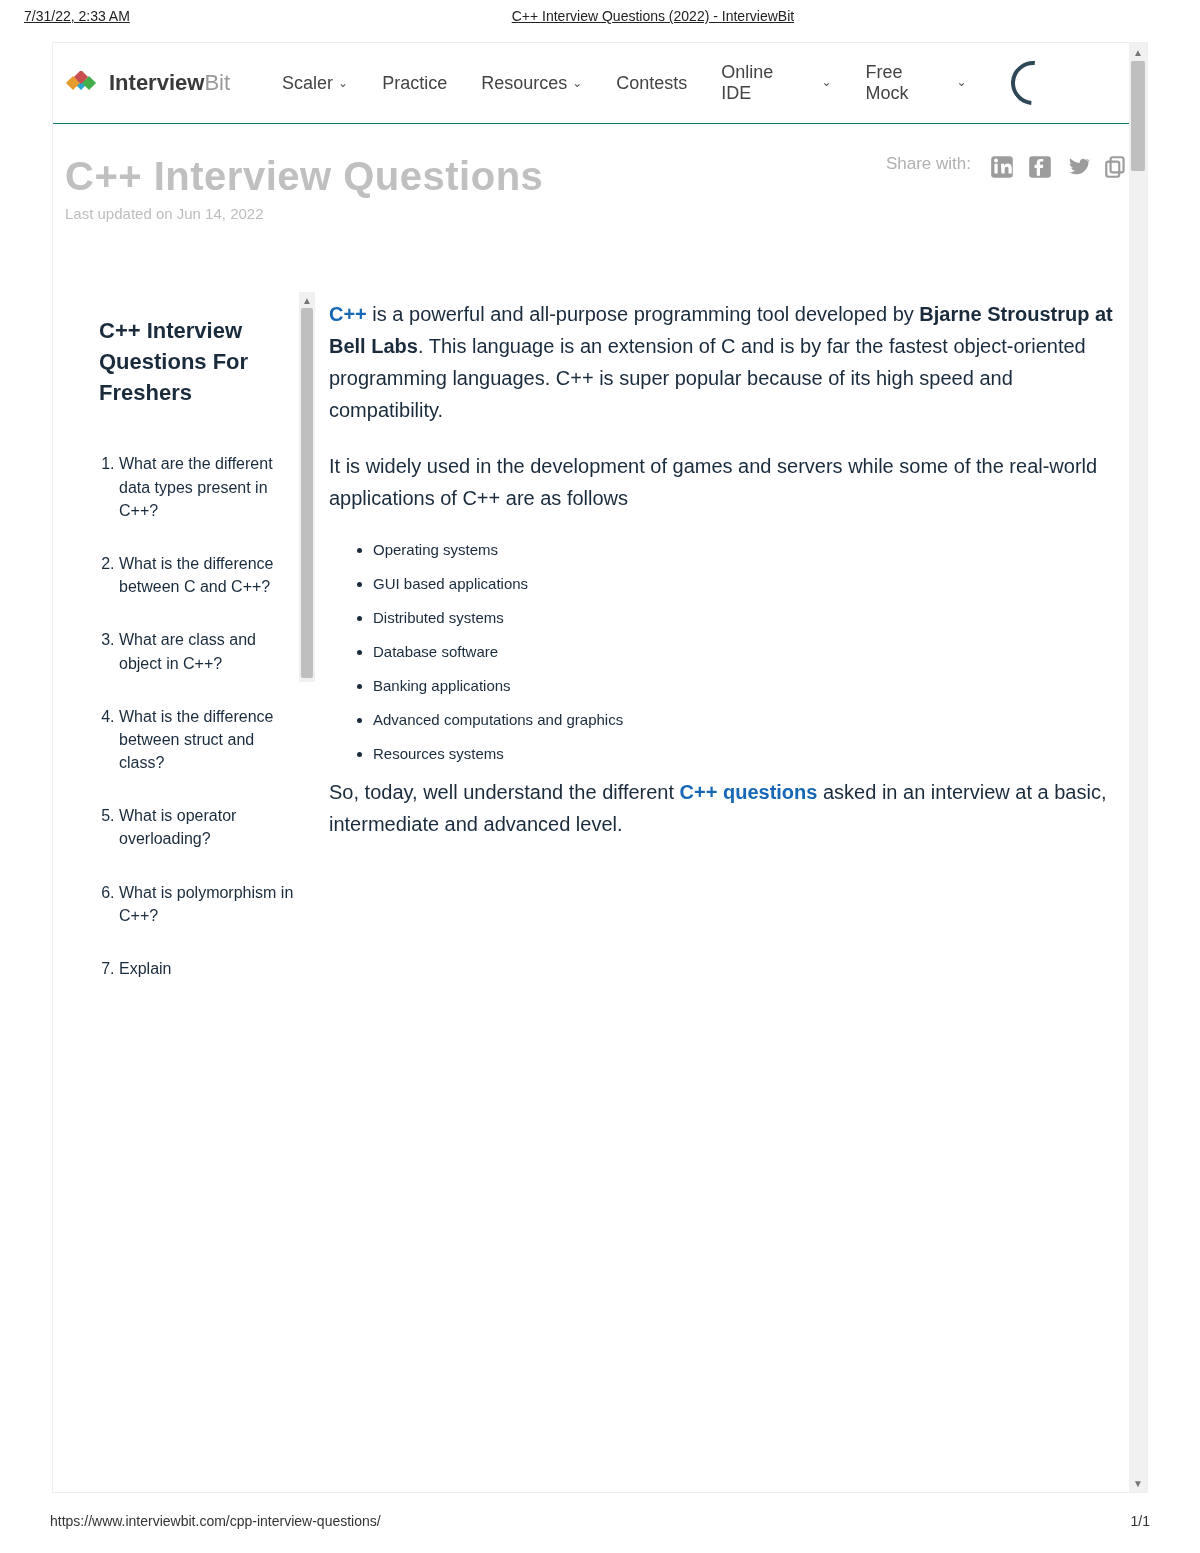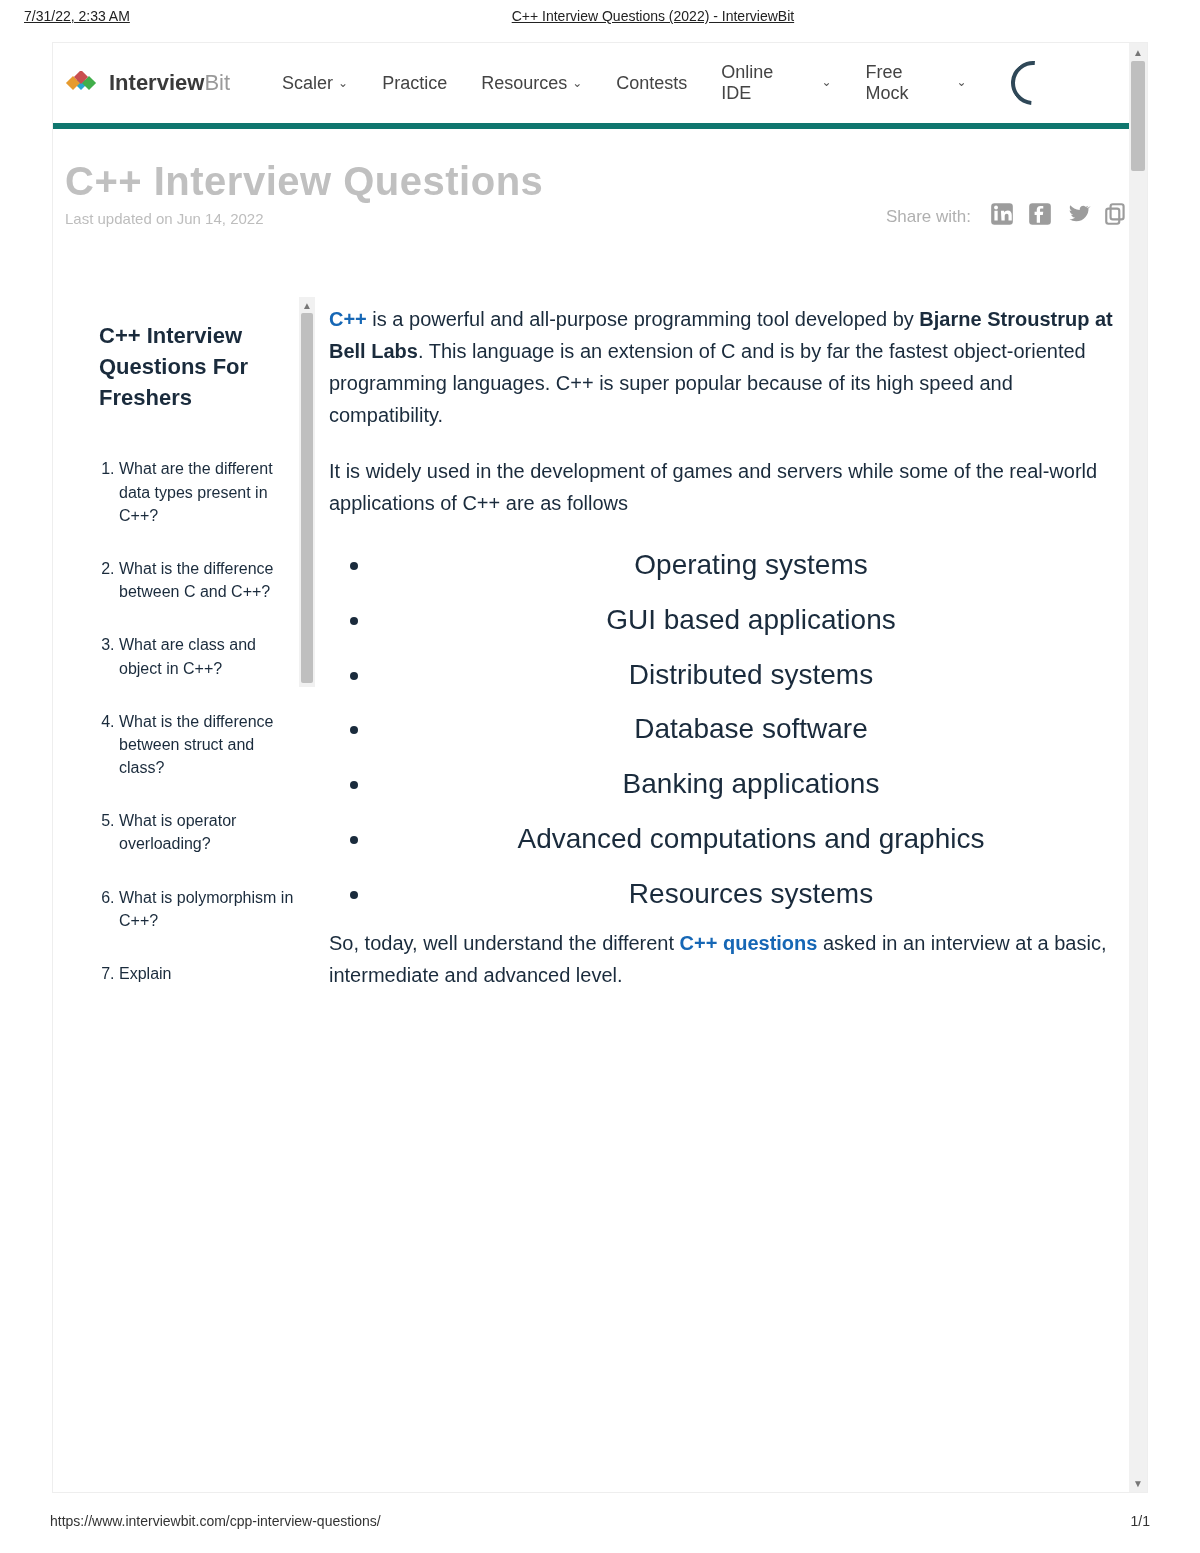--- a/index.html
+++ b/index.html
@@ -50,21 +50,21 @@
     width: 14px;
     height: 110px;
     background: #bfbfbf;
     border-radius: 2px;
   }
   .topnav {
     display: flex;
     align-items: center;
     padding: 18px 20px 18px 8px;
     gap: 28px;
-    border-bottom: 6px solid #0f766e;
+    border-bottom: 1px solid #0f766e;
     margin-right: 18px;
   }
   .logo {
     display:flex; align-items:center; gap:8px;
     font-weight: 700;
     font-size: 22px;
     color: #3a3a3a;
   }
   .logo .bit { color: #9a9a9a; font-weight:500; }
   .logo-diamond {
@@ -101,21 +101,21 @@
     font-size: 40px;
     font-weight: 600;
     color: #c0c0c0;
     letter-spacing: 0.5px;
   }
   .updated {
     font-size: 15px;
     color: #bdbdbd;
     margin-top: 6px;
   }
-  .share-block { display:flex; align-items:flex-end; gap:12px; color:#9a9a9a; }
+  .share-block { display:flex; align-items:flex-start; gap:12px; color:#9a9a9a; }
   .share-label { font-size:17px; color:#b0b0b0; margin-right:6px;}
   .share-icon { width:26px; height:26px; fill:#9c9c9c; cursor:pointer; }
   .content-row {
     display: flex;
     margin-top: 60px;
     margin-right: 18px;
     position: relative;
   }
   .sidebar-col {
     width: 260px;
@@ -151,21 +151,21 @@
     flex: 1;
     padding: 6px 0 0 16px;
     font-size: 20px;
     line-height: 1.6;
     color: #1a2b3c;
   }
   .main-col p { margin-bottom: 24px; }
   .main-col .bold { font-weight: 700; color:#1a2b3c; }
   .main-col .link { color: #1667b5; font-weight: 700; }
   .bullets { list-style: disc; padding-left: 44px; margin-bottom: 8px; }
-  .bullets li { margin-bottom: 10px; font-size:28px;text-align:center; }
+  .bullets li { margin-bottom: 10px; font-size:15px; }
   .print-footer {
     position:absolute;
     bottom: 24px;
     left: 50px; right: 50px;
     display:flex; justify-content:space-between;
     font-size: 14px; color:#333;
   }
 </style>
 </head>
 <body>

